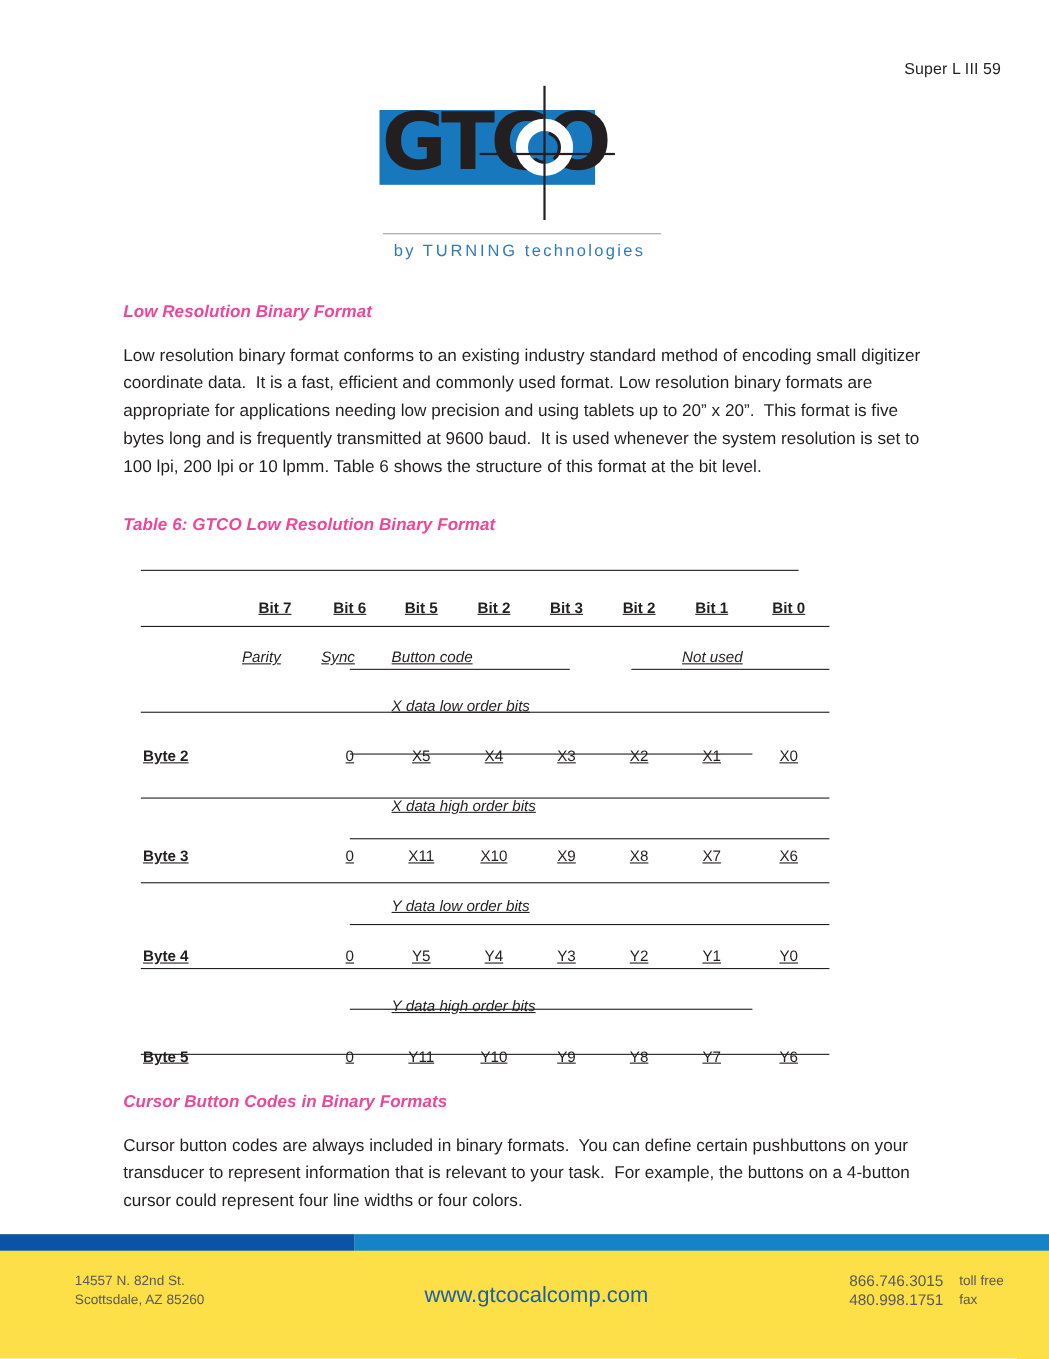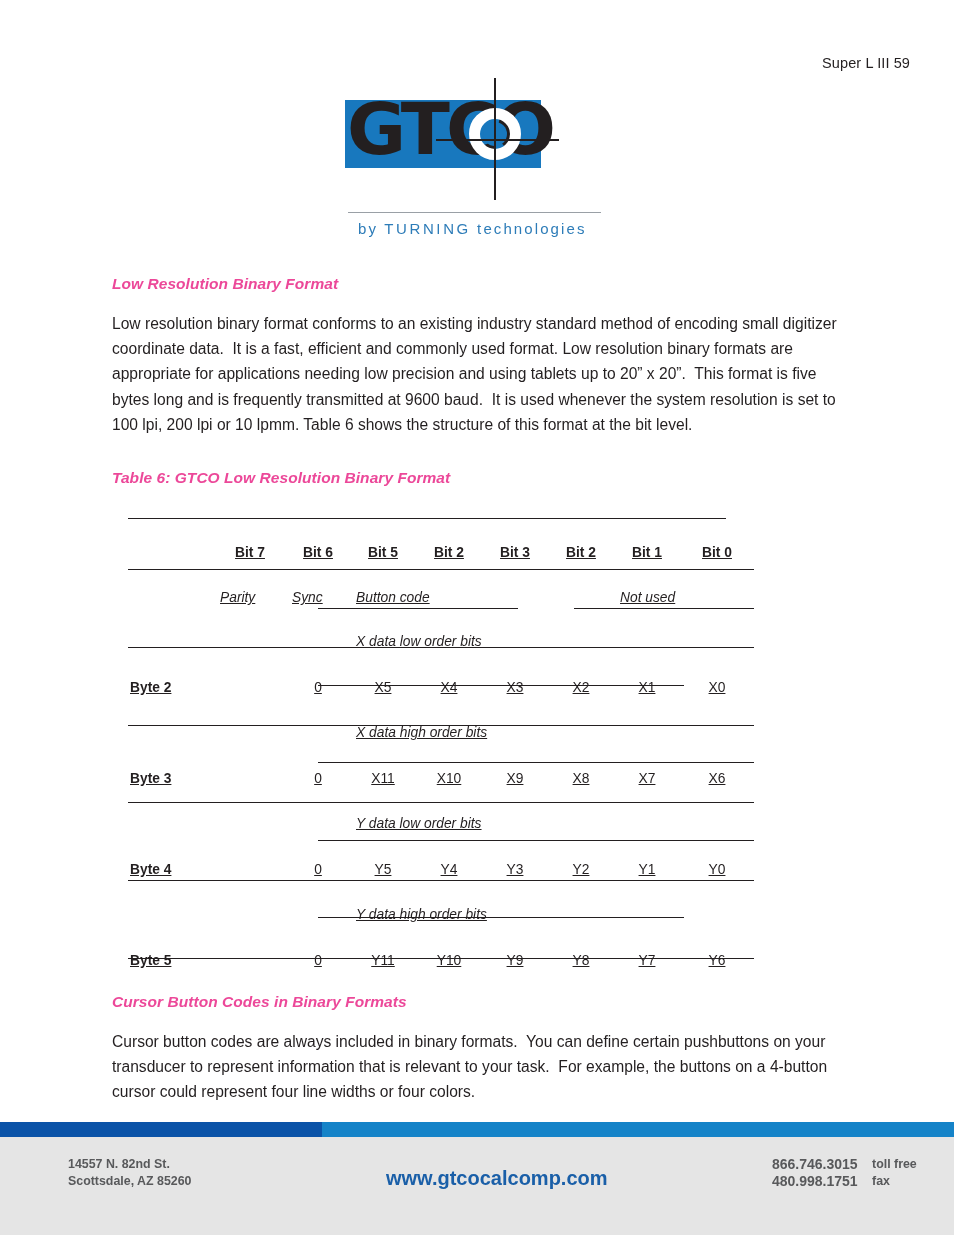--- a/index.html
+++ b/index.html
@@ -192,22 +192,21 @@
   }
   .rule.thin { height: 1.1px; }
 
   
   .footer-band {
     position: absolute;
     left: 0;
     top: 1122px;
     width: 954px;
     height: 113px;
-    background: #e5e5e5;
-    font-weight: bold;
+    background: #fde047;
   }
   .bar-dark {
     position: absolute;
     left: 0; top: 0;
     width: 322px; height: 15px;
     background: #0b53a8;
   }
   .bar-light {
     position: absolute;
     left: 322px; top: 0;

